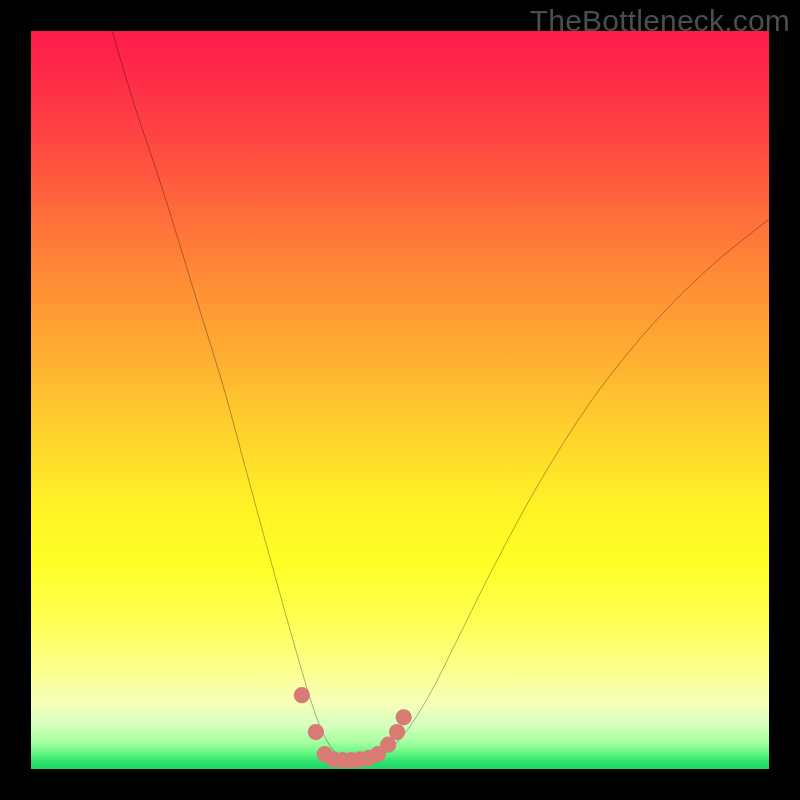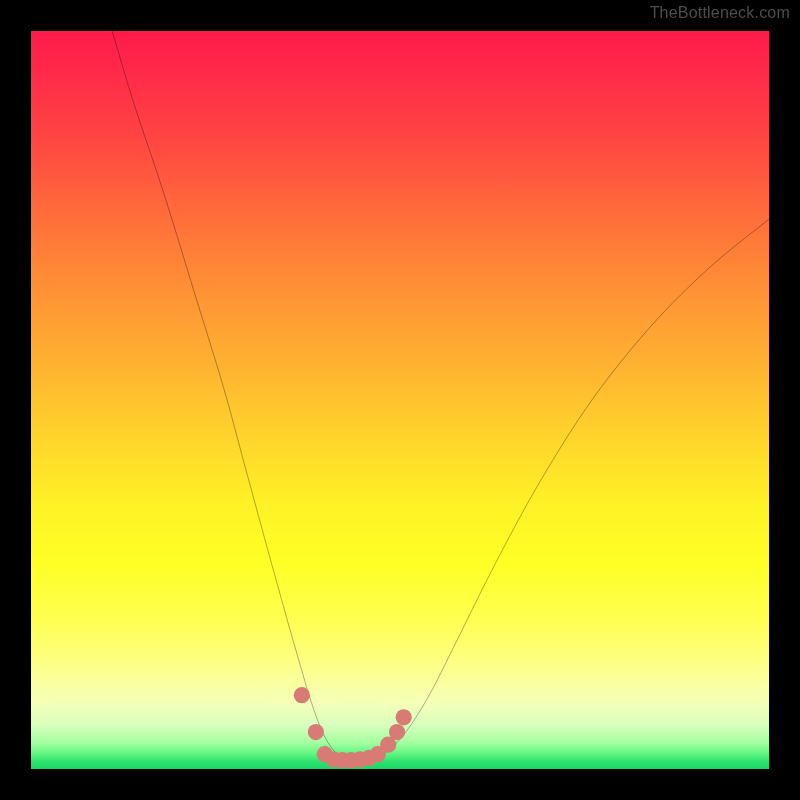--- a/index.html
+++ b/index.html
@@ -17,21 +17,21 @@
     top: 0;
     width: 800px;
     height: 800px;
     background: #000;
   }
   .watermark {
     position: absolute;
     top: 4px;
     right: 10px;
     color: #4d4d4d;
-    font-size: 16px;
+    font-size: 30px;
     font-weight: 500;
     letter-spacing: 0.2px;
     z-index: 60;
   }
   .plot {
     position: absolute;
     left: 31px;
     top: 31px;
     width: 738px;
     height: 738px;

